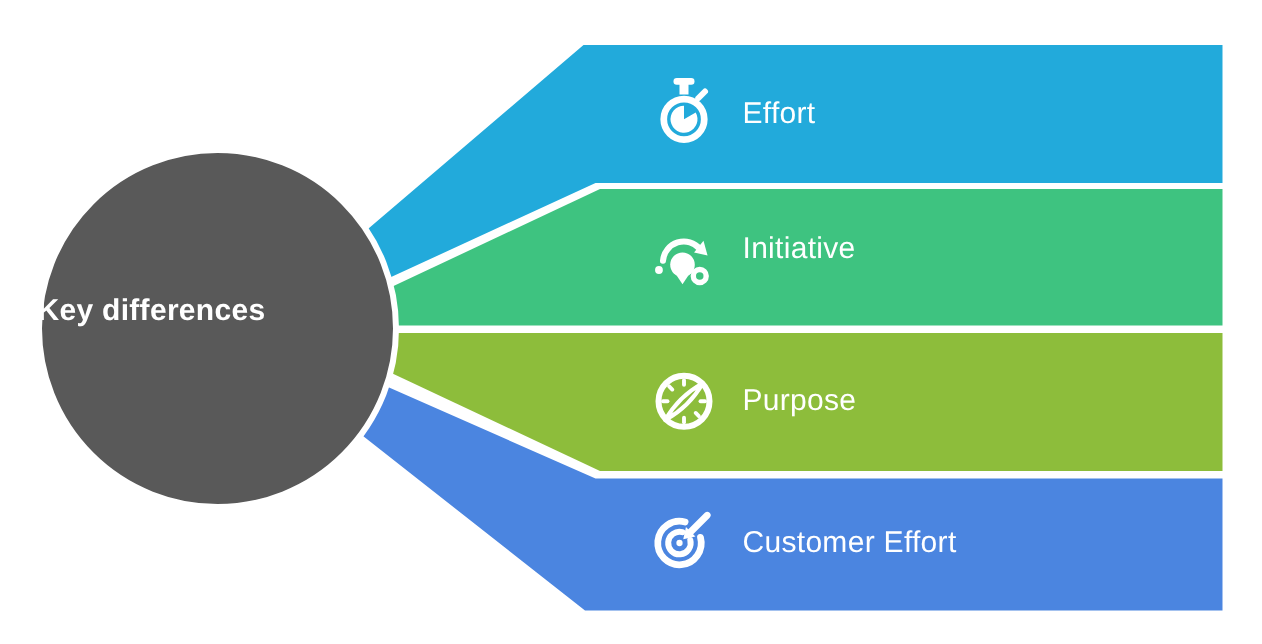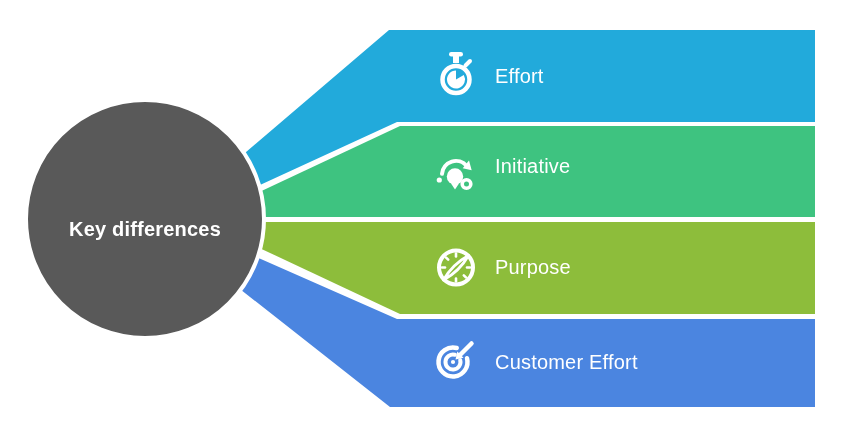--- a/index.html
+++ b/index.html
@@ -29,23 +29,23 @@
     font-size: 20px;
     font-weight: 500;
     letter-spacing: 0.2px;
     white-space: nowrap;
     line-height: 1;
   }
   .hub-label {
     position: absolute;
     left: 25px;
     width: 240px;
-    top: 229px;
+    top: 208px;
     transform: translateY(-50%);
-    text-align: center;
+    text-align: left;
     color: #ffffff;
     font-size: 20px;
     font-weight: 700;
     letter-spacing: 0.2px;
     line-height: 1.15;
   }
 </style>
 </head>
 <body>
 

